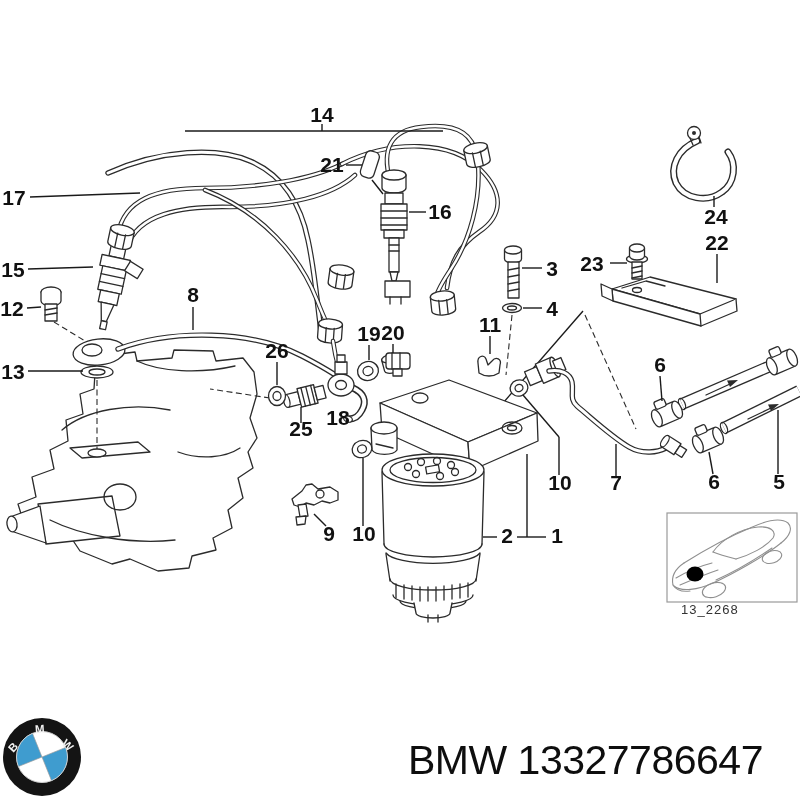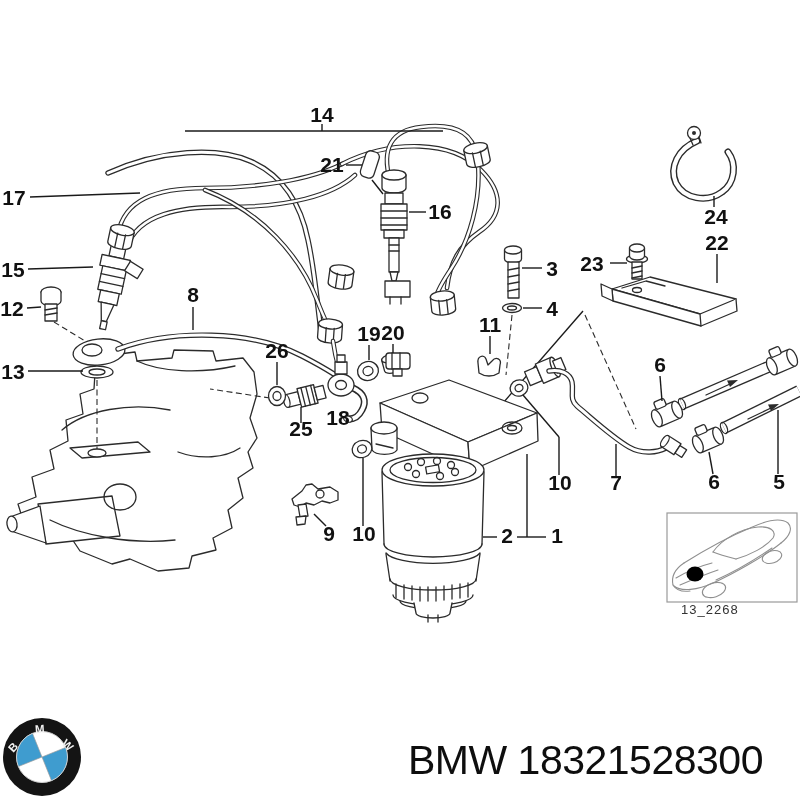--- a/index.html
+++ b/index.html
@@ -453,13 +453,13 @@
     <path d="M40,41 L40,66.5 A25.5,25.5 0 0 0 65.5,41 Z" fill="#3f9ccf"></path>
     <path d="M14.5,41 L65.5,41 M40,15.5 L40,66.5" stroke="#9a9a9a" stroke-width="0.6"></path>
   </g>
   <circle cx="40" cy="41" r="25.5" fill="none" stroke="#cfcfcf" stroke-width="1"></circle>
   <g fill="#f2f2f2" font-family="Liberation Sans, sans-serif" font-weight="bold" font-size="11.5" text-anchor="middle">
     <text transform="translate(14,34) rotate(-48)">B</text>
     <text transform="translate(38,17) rotate(-4)">M</text>
     <text transform="translate(63,32) rotate(44)">W</text>
   </g>
 </svg>
-<div id="part-title"><span>BMW</span> <span>18321528300</span></div>
+<div id="part-title"><span>BMW</span> <span>13327786647</span></div>
 
 </body></html>

